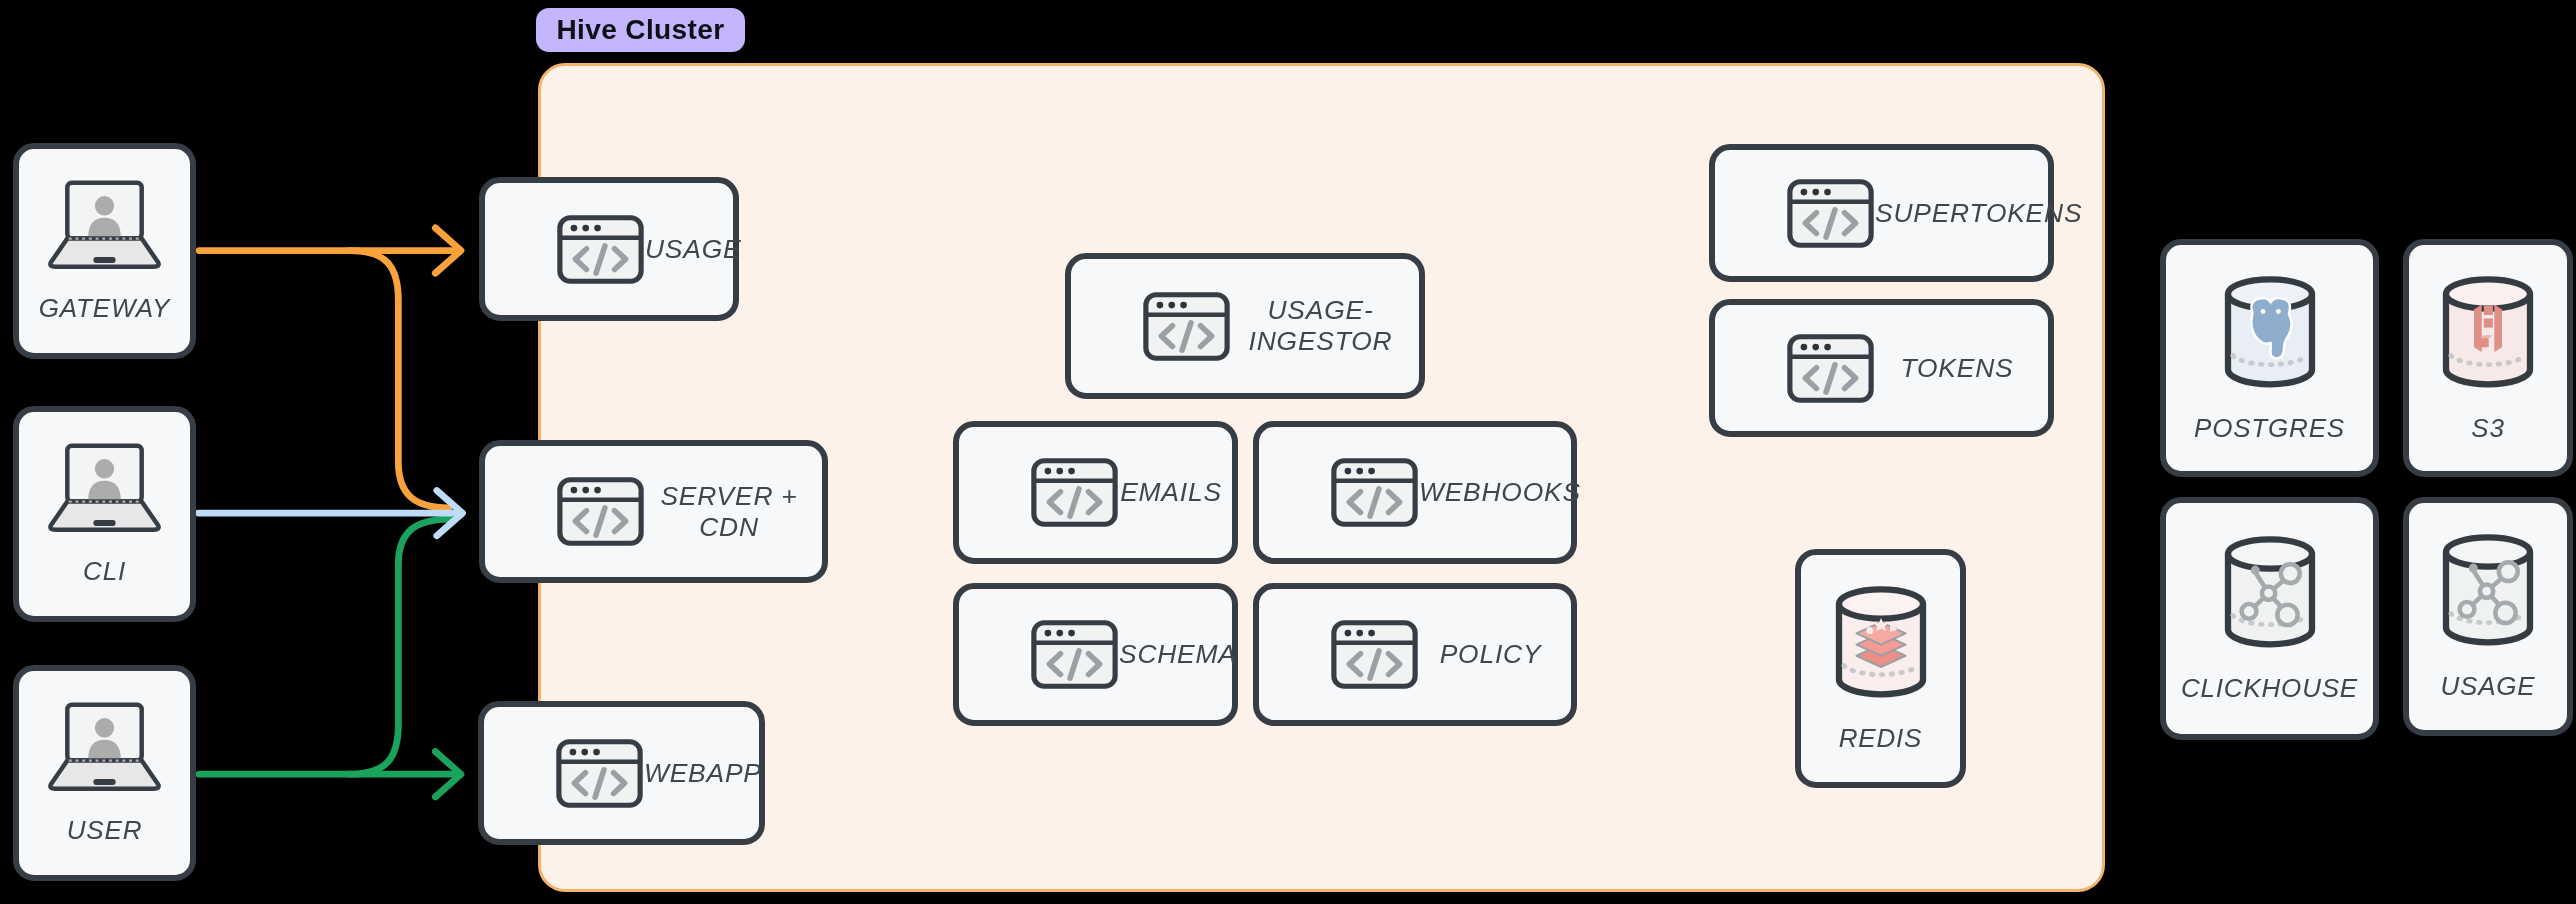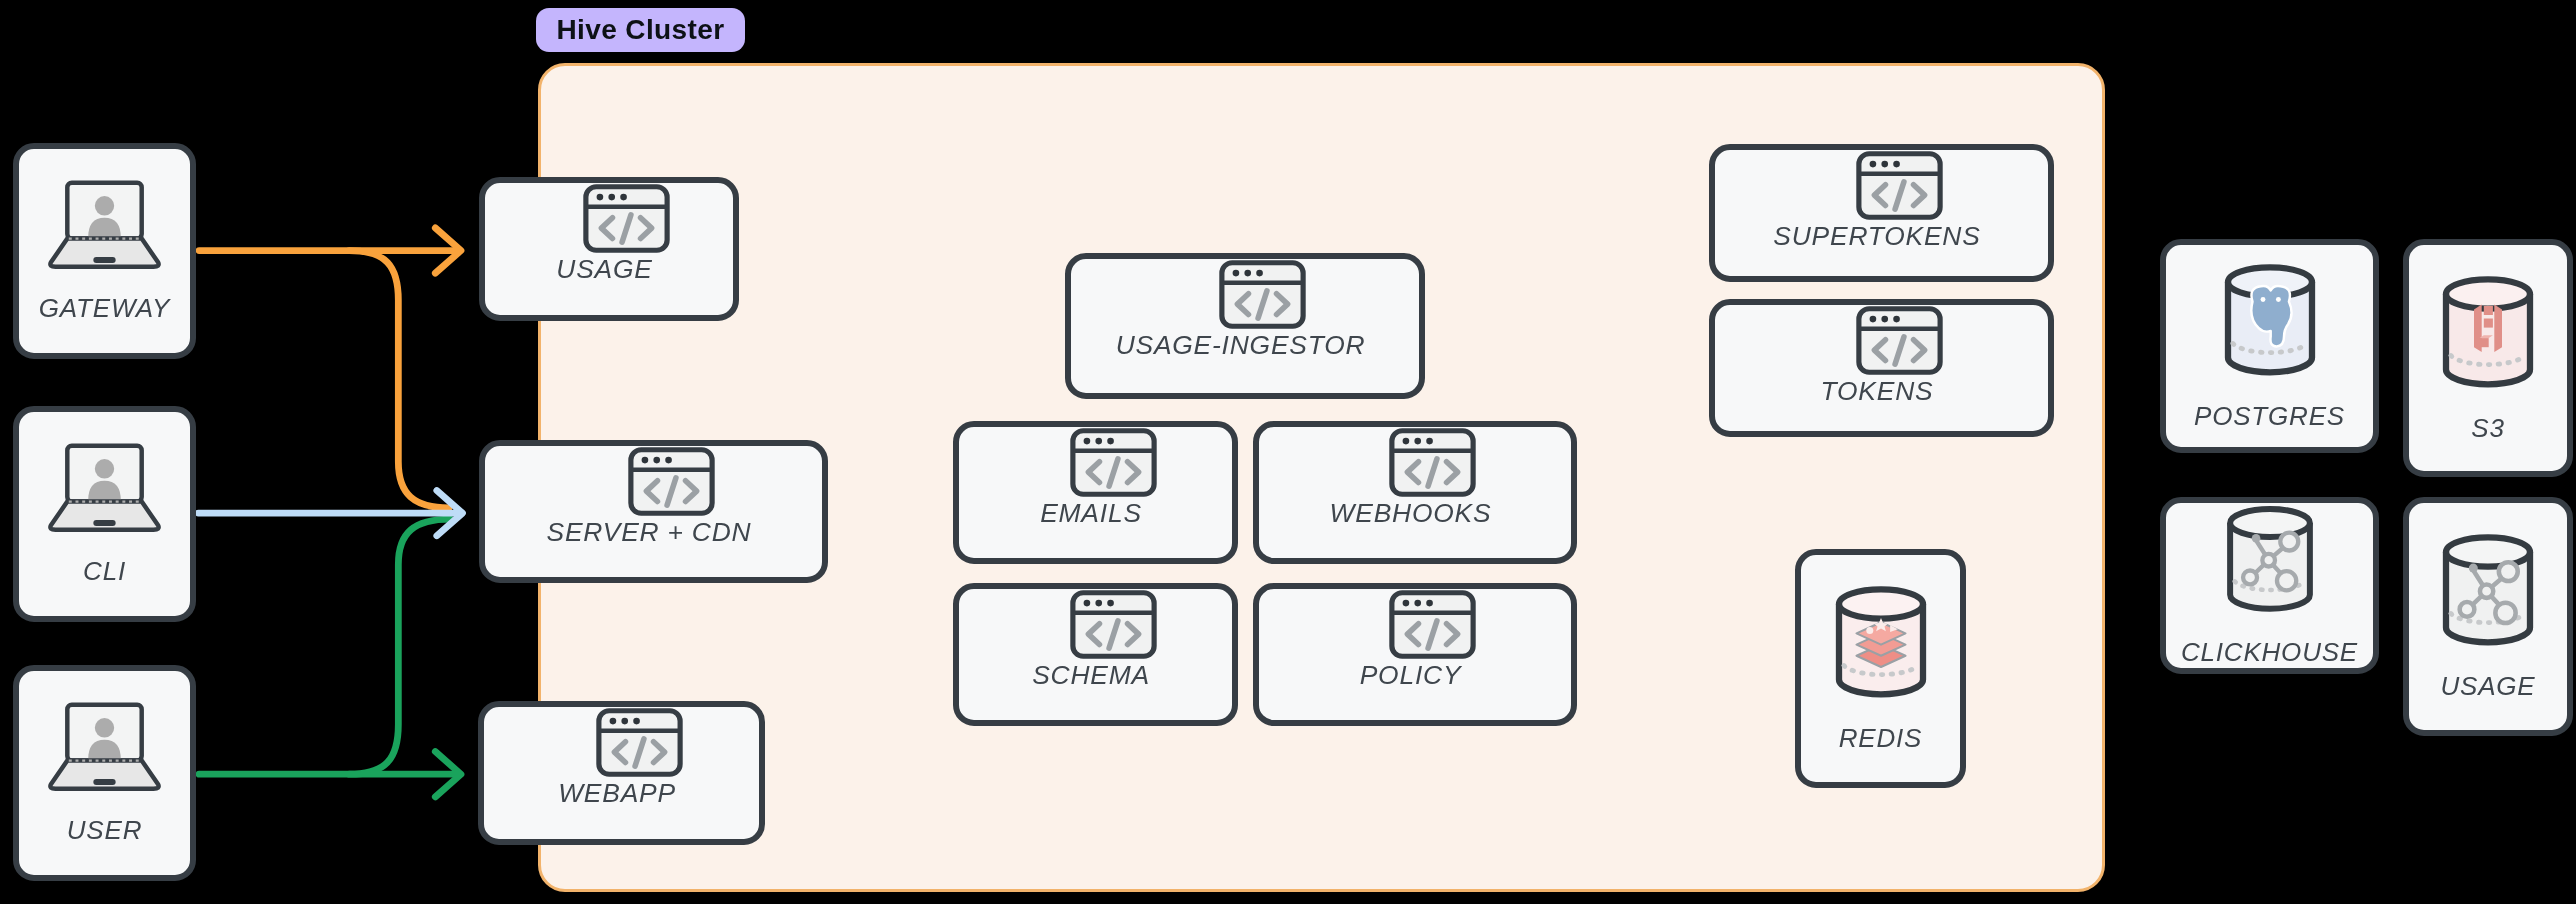--- a/index.html
+++ b/index.html
@@ -7,21 +7,21 @@
           font-family:"Liberation Sans",sans-serif;}
   
   .cluster{position:absolute;left:538px;top:63px;width:1567px;height:829px;
            background:#FCF2EA;border:3px solid #F2B36B;border-radius:27px;z-index:1;box-sizing:border-box;}
   .badge{position:absolute;left:536px;top:8.3px;height:44px;line-height:44px;padding:0 20.4px;
          background:#c4b5fd;color:#0D1116;font-size:28px;font-weight:700;border-radius:13px;
          z-index:4;letter-spacing:0.4px;}
   
   .node{position:absolute;background:#F7F8F9;border:6px solid #363D44;border-radius:21px;
         box-sizing:border-box;display:flex;align-items:center;z-index:3;}
-  .svc{flex-direction:column;}
+  .svc{flex-direction:row;padding-left:36px;}
   .svc .icon{margin-left:35px;flex:0 0 auto;display:block;}
   .svc .lbl{flex:1;text-align:center;padding-right:9px;}
   .vert{flex-direction:column;justify-content:center;}
   .vert .lbl{margin-top:21px;text-align:center;}
   .lbl{font-style:italic;color:#3F464D;font-size:26.4px;font-weight:500;letter-spacing:0.8px;}
   .db .lbl{font-size:26px;}
   .arrows{position:absolute;left:0;top:0;z-index:2;}
   .defs{position:absolute;width:0;height:0;overflow:hidden;}
 </style>
 </head>
@@ -201,33 +201,33 @@
     <div class="lbl">TOKENS</div>
   </div>
 
   <div class="node vert db" style="left:1795px;top:549px;width:171px;height:239px;">
     <svg class="icon" width="106" height="119" viewBox="0 0 140 158">
         <use href="#sym-db-redis"></use>
       </svg>
     <div class="lbl">REDIS</div>
   </div>
 
-  <div class="node vert db" style="left:2160px;top:239px;width:219px;height:214px;">
+  <div class="node vert db" style="left:2160px;top:239px;width:219px;height:238px;">
     <svg class="icon" width="106" height="119" viewBox="0 0 140 158">
         <use href="#sym-db-postgres"></use>
       </svg>
     <div class="lbl">POSTGRES</div>
   </div>
   <div class="node vert db" style="left:2403px;top:239px;width:170px;height:238px;">
     <svg class="icon" width="106" height="119" viewBox="0 0 140 158">
         <use href="#sym-db-s3"></use>
       </svg>
     <div class="lbl">S3</div>
   </div>
-  <div class="node vert db" style="left:2160px;top:497px;width:219px;height:177px;">
+  <div class="node vert db" style="left:2160px;top:497px;width:219px;height:243px;">
     <svg class="icon" width="106" height="119" viewBox="0 0 140 158">
         <use href="#sym-db-molecule"></use>
       </svg>
     <div class="lbl">CLICKHOUSE</div>
   </div>
   <div class="node vert db" style="left:2403px;top:497px;width:170px;height:239px;">
     <svg class="icon" width="106" height="119" viewBox="0 0 140 158">
         <use href="#sym-db-molecule"></use>
       </svg>
     <div class="lbl">USAGE</div>

